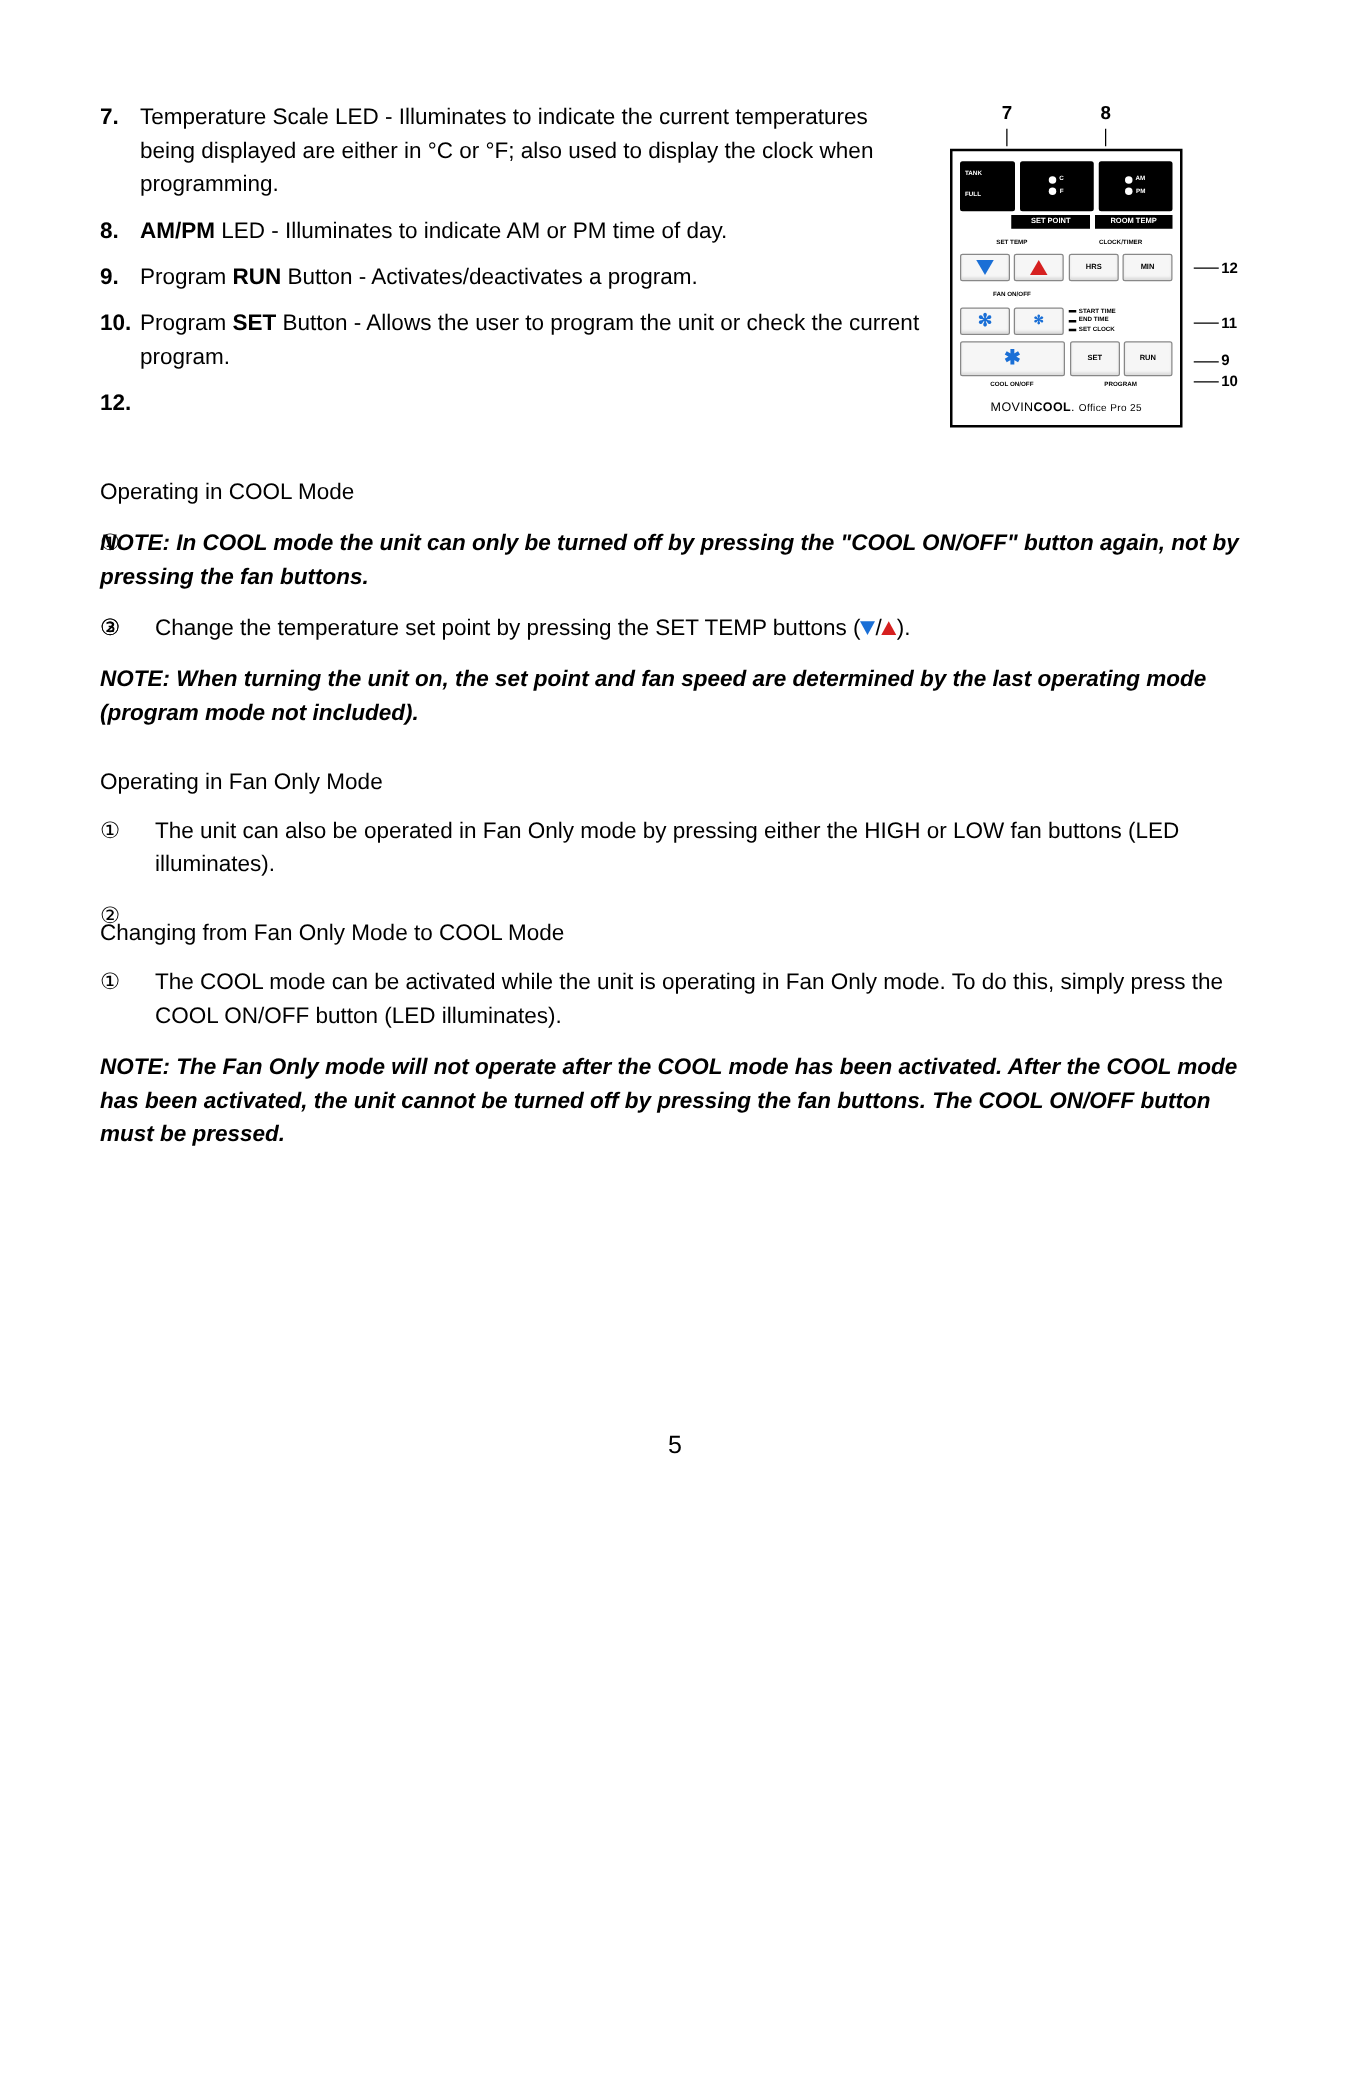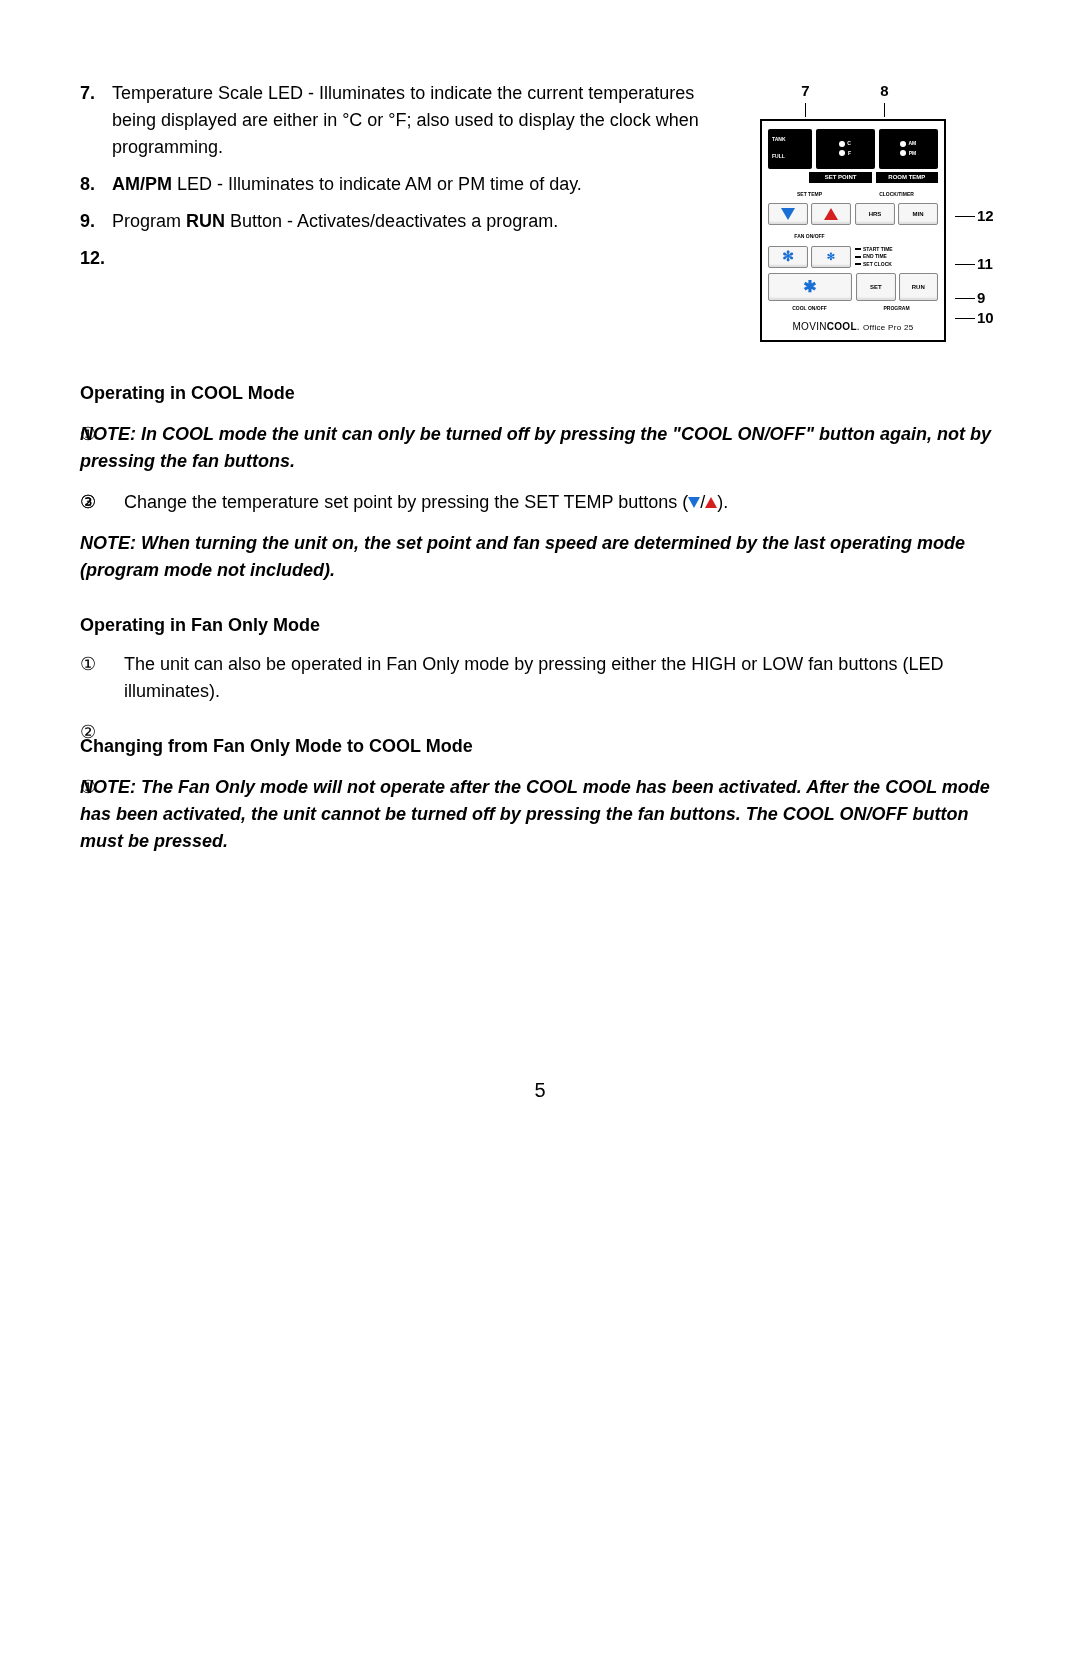--- a/index.html
+++ b/index.html
@@ -27,21 +27,21 @@
     position: relative;
     background:#fff;
     display:inline-block;
     vertical-align: top;
   }
   .callouts-right {
     display:inline-block;
     vertical-align: top;
     margin-left: 4px;
     font-weight: bold;
-    font-size: 15px;
+    font-size: 12px;
     line-height: 1.2;
     position: relative;
   }
   .callouts-top {
     text-align: left;
     font-weight: bold;
     font-size: 15px;
     margin-bottom: 2px;
   }
   .top-nums {
@@ -99,21 +99,21 @@
   }
   ol.num-list > li {
     position: relative;
     margin-bottom: 10px;
   }
   ol.num-list > li .num {
     position: absolute;
     left: -32px;
     font-weight: bold;
   }
-  .sec-heading { font-weight: bold; margin-top: 28px; margin-bottom: 12px;}
+  .sec-heading { font-weight: normal; margin-top: 28px; margin-bottom: 12px;}
   .note { font-weight: bold; font-style: italic; margin: 14px 0 14px 0;}
   ol.circled {
     list-style: none;
     padding-left: 44px;
     margin:0;
   }
   ol.circled > li {
     position: relative;
     margin-bottom: 14px;
   }
@@ -250,20 +250,21 @@
         <div class="side-row"><span class="side-line"></span><span>9</span></div>
         <div class="side-row"><span class="side-line"></span><span>10</span></div>
       </div>
     </div>
   </div>
 
   <ol class="num-list">
     <li><span class="num">7.</span><span>Temperature Scale LED - Illuminates to indicate the current temperatures being displayed are either in °C or °F; also used to display the clock when programming.</span></li>
     <li><span class="num">8.</span><b>AM/PM</b><span> LED - Illuminates to indicate AM or PM time of day.</span></li>
     <li><span class="num">9.</span><span>Program </span><b>RUN</b><span> Button - Activates/deactivates a program.</span></li>
+    <li><span class="num">10.</span><span>Program </span><b>SET</b><span> Button - Allows the user to program the unit or check the current program.</span></li>
     <li><span class="num">12.</span></li>
   </ol>
 </div>
 
 <div class="sec-heading">Operating in COOL Mode</div>
 <ol class="circled">
   <li><span class="circ">①</span></li>
 </ol>
 <div class="note">NOTE: In COOL mode the unit can only be turned off by pressing the "COOL ON/OFF" button again, not by pressing the fan buttons.</div>
 <ol class="circled">
@@ -273,17 +274,17 @@
 <div class="note">NOTE: When turning the unit on, the set point and fan speed are determined by the last operating mode (program mode not included).</div>
 
 <div class="sec-heading">Operating in Fan Only Mode</div>
 <ol class="circled">
   <li><span class="circ">①</span><span>The unit can also be operated in Fan Only mode by pressing either the HIGH or LOW fan buttons (LED illuminates).</span></li>
   <li><span class="circ">②</span></li>
 </ol>
 
 <div class="sec-heading">Changing from Fan Only Mode to COOL Mode</div>
 <ol class="circled">
-  <li><span class="circ">①</span></li>
+  <li><span class="circ">①</span><span>The COOL mode can be activated while the unit is operating in Fan Only mode. To do this, simply press the COOL ON/OFF button (LED illuminates).</span></li>
 </ol>
 <div class="note">NOTE: The Fan Only mode will not operate after the COOL mode has been activated. After the COOL mode has been activated, the unit cannot be turned off by pressing the fan buttons.  The COOL ON/OFF button must be pressed.</div>
 
 <div class="pagen">5</div>
 
 </body></html>

